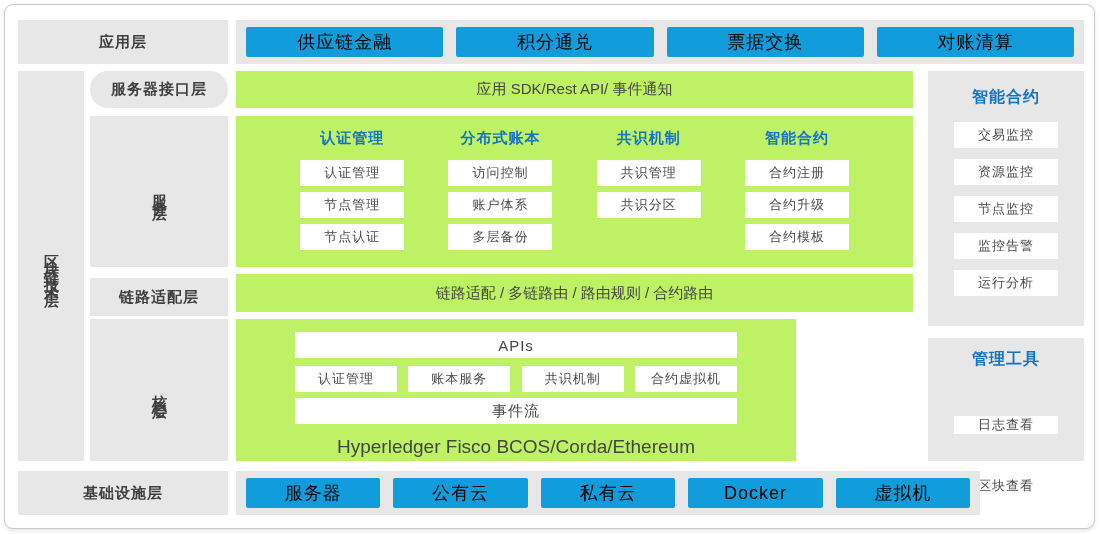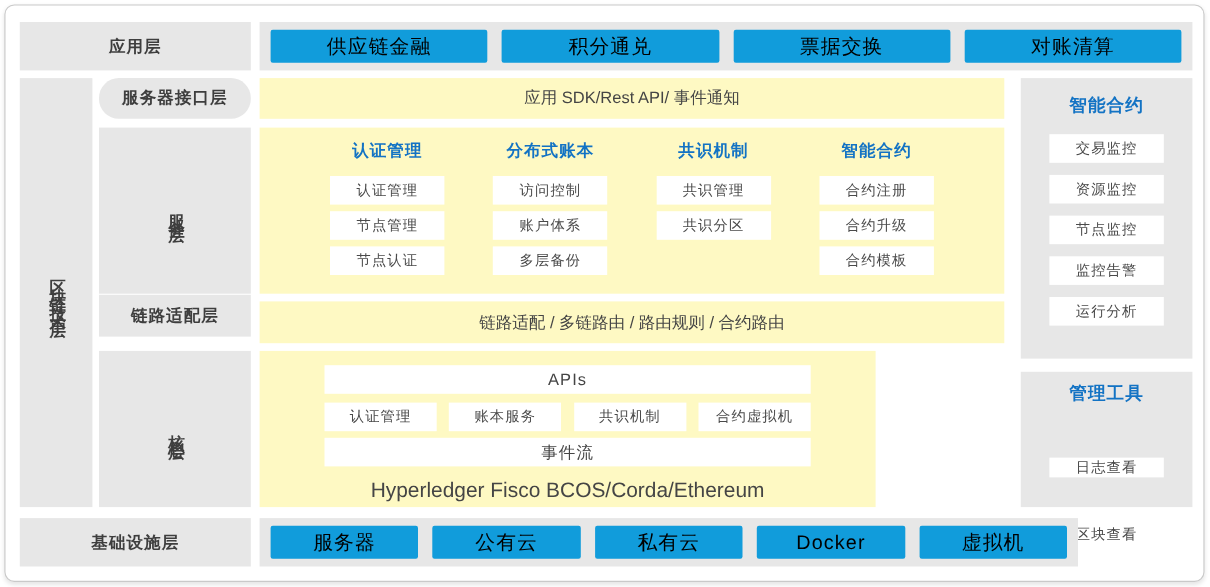--- a/index.html
+++ b/index.html
@@ -4,21 +4,21 @@
 <style>
   * { margin:0; padding:0; box-sizing:border-box; }
   html,body { background:#fff; }
   body { font-family:"Liberation Sans","DejaVu Sans",sans-serif; }
   #stage { position:relative; width:1100px; height:534px; background:#fff; overflow:hidden; }
   .frame { position:absolute; left:4px; top:4px; width:1091px; height:525px;
            border:1px solid #c9c9c9; border-radius:9px; background:#fff;
            box-shadow:0 2px 4px rgba(0,0,0,.10); }
   .abs { position:absolute; }
   .gray  { background:#e7e7e7; }
-  .lblue { background:#fef9c3; }
+  .lblue { background:#bef264; }
   .label { display:flex; align-items:center; justify-content:center;
            font-size:15px; font-weight:bold; color:#3e3e3e; letter-spacing:1px; }
   .vlabel { writing-mode:vertical-lr; text-orientation:upright; letter-spacing:8px;
             display:flex; align-items:center; justify-content:center;
             font-size:15px; font-weight:bold; color:#3e3e3e; }
   .band-text { display:flex; align-items:center; justify-content:center;
                font-size:15px; color:#454545; }
   .btn-band { display:flex; align-items:center; gap:13px; padding:7px 10px; }
   .blue-btn { flex:1; height:30px; background:#119cdb; color:#000000; font-size:18px;
               display:flex; align-items:center; justify-content:center;
@@ -80,21 +80,21 @@
       <div class="white-item">共识分区</div>
     </div>
     <div class="service-col">
       <div class="group-title">智能合约</div>
       <div class="white-item">合约注册</div>
       <div class="white-item">合约升级</div>
       <div class="white-item">合约模板</div>
     </div>
   </div>
 
-  <div class="abs gray label" style="left:90px; top:268px; width:138px; height:38px;">链路适配层</div>
+  <div class="abs gray label" style="left:90px; top:278px; width:138px; height:38px;">链路适配层</div>
   <div class="abs lblue band-text" style="left:236px; top:274px; width:677px; height:38px;">链路适配 / 多链路由 / 路由规则 / 合约路由</div>
 
   <div class="abs gray vlabel" style="left:90px; top:319px; width:138px; height:142px; letter-spacing:5px;">核心层</div>
   <div class="abs lblue core-wrap" style="left:236px; top:319px; width:560px; height:142px;">
     <div class="wide-bar">APIs</div>
     <div class="core-modules">
       <div class="white-item">认证管理</div>
       <div class="white-item">账本服务</div>
       <div class="white-item">共识机制</div>
       <div class="white-item">合约虚拟机</div>

